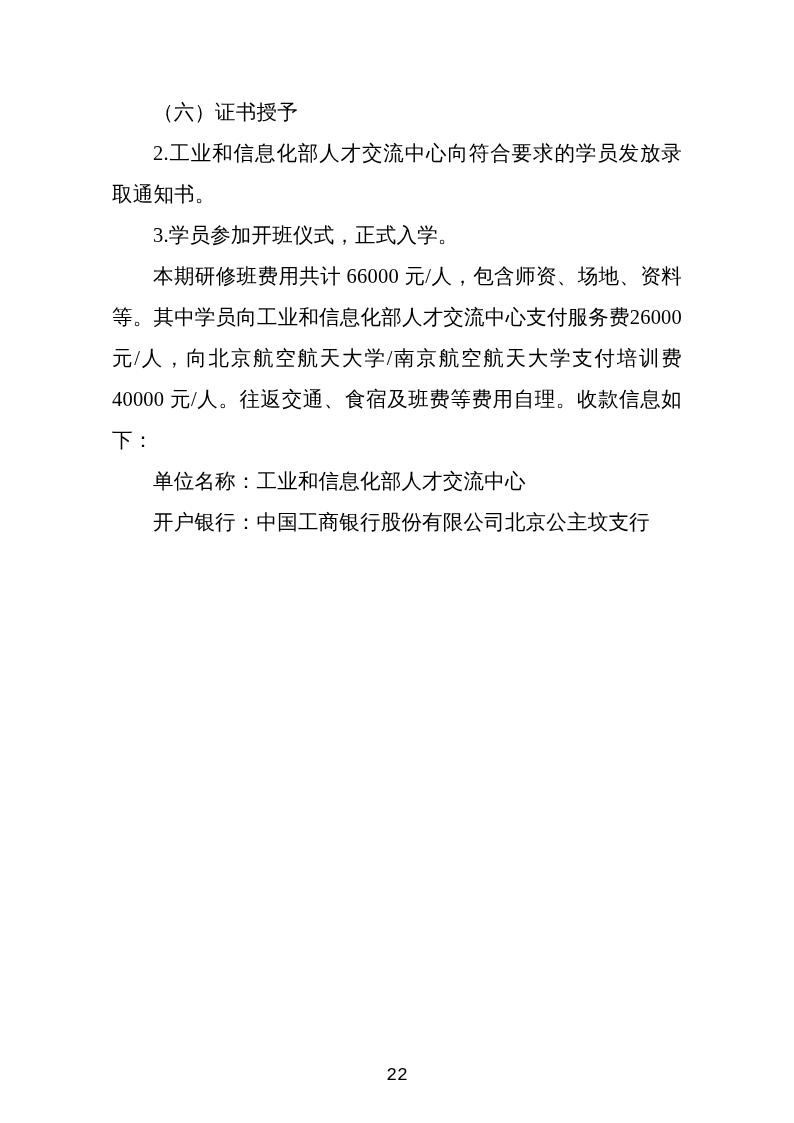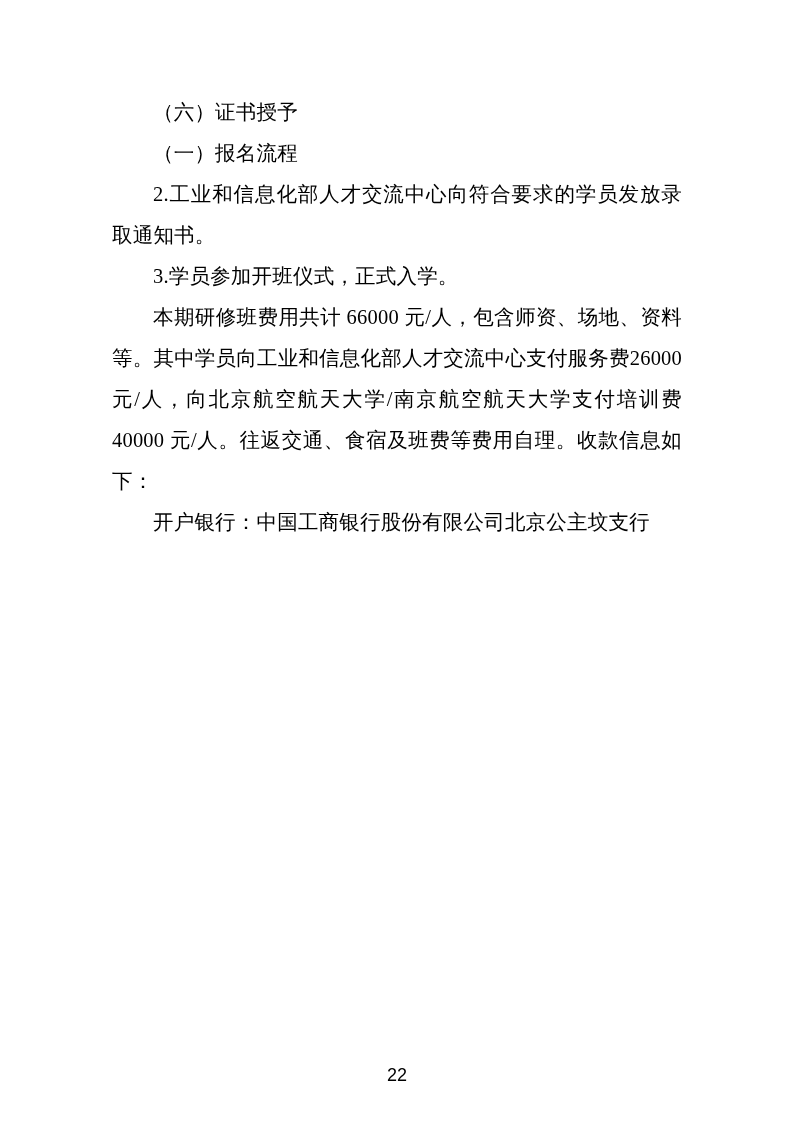--- a/index.html
+++ b/index.html
@@ -52,43 +52,43 @@
     margin: 0;
     text-indent: 2em;
   }
   .pagenum {
     position: absolute;
     left: 0;
     top: 1065px;
     width: 794px;
     text-align: center;
     font-size: 18px;
-    font-family: Liberation Sans, sans-serif;
+    font-family: Liberation Mono, monospace;
   }
 </style>
 </head>
 <body>
 
 <div class="page">
   <div class="content">
 
     <p class="indent2">（六）证书授予</p>
 
 
 
-    <p class="indent2">（一）报名流程</p>
 
 
     <p class="indent2">2.工业和信息化部人才交流中心向符合要求的学员发放录取通知书。</p>
 
     <p class="indent2">3.学员参加开班仪式，正式入学。</p>
 
 
     <p class="indent2">本期研修班费用共计 66000 元/人，包含师资、场地、资料等。其中学员向工业和信息化部人才交流中心支付服务费26000 元/人，向北京航空航天大学/南京航空航天大学支付培训费 40000 元/人。往返交通、食宿及班费等费用自理。收款信息如下：</p>
 
 
+    <p class="indent2">单位名称：工业和信息化部人才交流中心</p>
 
     <p class="indent2">开户银行：中国工商银行股份有限公司北京公主坟支行</p>
 
   </div>
 </div>
 
 <div class="pagenum">22</div>
 
 </body></html>

